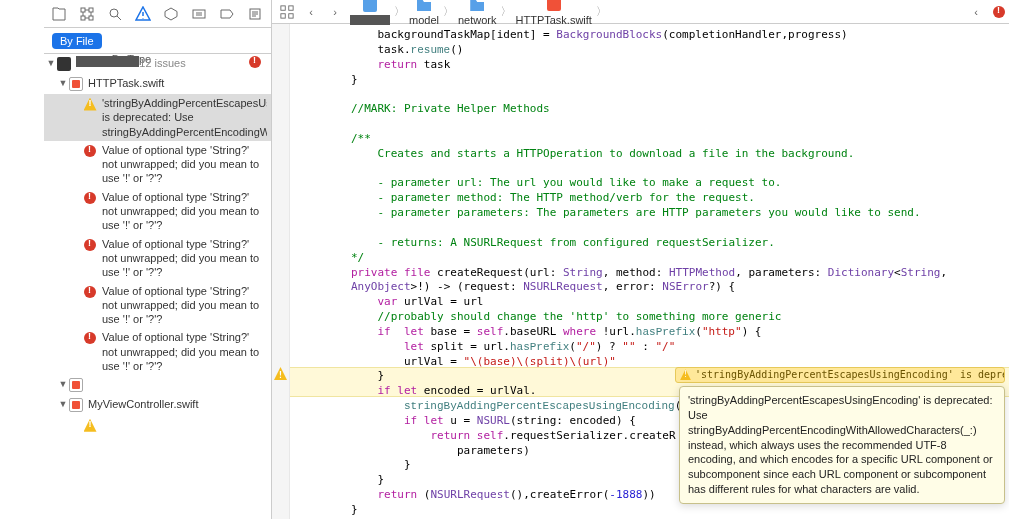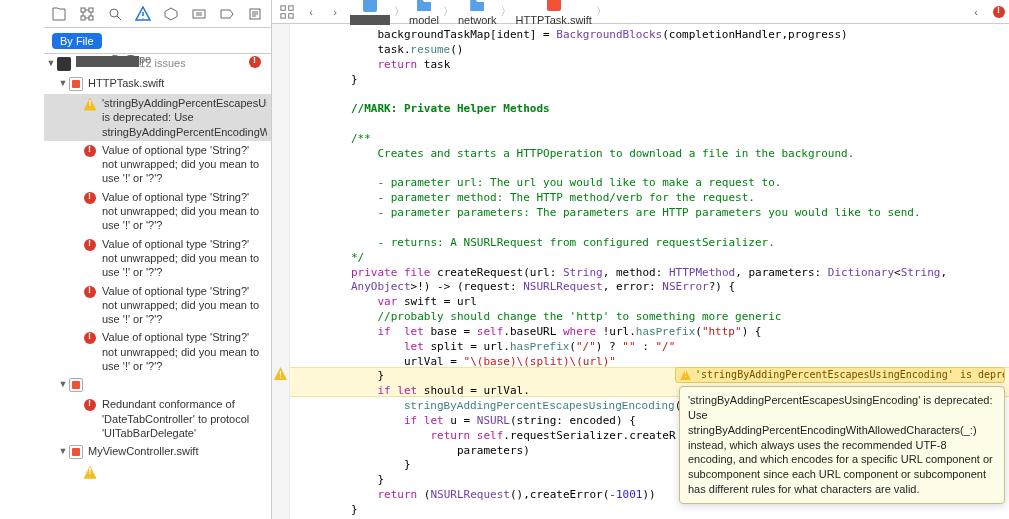--- a/index.html
+++ b/index.html
@@ -147,21 +147,21 @@
   white-space:pre;
   color:#000;
 }
 .code .kw { color:#b21ea0; }
 .code .type { color:#6f41a7;margin-top:16px; }
 .code .fn { color:#3e7d7d;font-family:Liberation Mono, monospace; }
 .code .str { color:#c41a16; }
 .code .num { color:#2922d4; }
 .code .cmt { color:#008311; }
 .code .doc { color:#008311; }
-.code .mark { color:#008311; font-weight:bold; }
+.code .mark { color:#008311; font-weight:normal; }
 
 .highlight-band {
   position:absolute;
   left:18px; right:0;
   background:#fff9d8;
   border-top:1px solid #f0e5a0;
   border-bottom:1px solid #f0e5a0;
 }
 .inline-warning {
   position:absolute;
@@ -320,27 +320,20 @@
       <span class="row-text">Value of optional type 'String?' not unwrapped; did you mean to use '!' or '?'?</span>
     </div>
 
     <div class="row indent-1">
       <span class="disclosure">
           <span class="tri">▼</span>
         </span>
       <span class="row-icon">
           <span class="icon-swift"></span>
         </span>
-    </div>
-    <div class="row indent-2">
-      <span class="disclosure"></span>
-      <span class="row-icon">
-          <span class="icon-error"></span>
-        </span>
-      <span class="row-text">Redundant conformance of 'DateTabController' to protocol 'UITabBarDelegate'</span>
     </div>
 
     <div class="row indent-1">
       <span class="disclosure">
           <span class="tri">▼</span>
         </span>
       <span class="row-icon">
           <span class="icon-swift"></span>
         </span>
       <span class="row-text">MyViewController.swift</span>
@@ -410,34 +403,34 @@
 <span class="doc">            Creates and starts a HTTPOperation to download a file in the background.</span>
 <span></span>
 <span class="doc">            - parameter url: The url you would like to make a request to.</span>
 <span class="doc">            - parameter method: The HTTP method/verb for the request.</span>
 <span class="doc">            - parameter parameters: The parameters are HTTP parameters you would like to send.</span>
 <span></span>
 <span class="doc">            - returns: A NSURLRequest from configured requestSerializer.</span>
 <span class="doc">        */</span>
 <span>        </span><span class="kw">private</span><span class="kw"> file</span><span> createRequest(url: </span><span class="type">String</span><span>, method: </span><span class="type">HTTPMethod</span><span>, parameters: </span><span class="type">Dictionary</span><span>&lt;</span><span class="type">String</span><span>,</span>
 <span>        </span><span class="type">AnyObject</span><span>&gt;!) -&gt; (request: </span><span class="type">NSURLRequest</span><span>, error: </span><span class="type">NSError</span><span>?) {</span>
-<span>            </span><span class="kw">var</span><span> swift = url</span>
+<span>            </span><span class="kw">var</span><span> urlVal = url</span>
 <span class="cmt">            //probably should change the 'http' to something more generic</span>
 <span>            </span><span class="kw">if</span><span>  </span><span class="kw">let</span><span> base = </span><span class="kw">self</span><span>.baseURL </span><span class="kw">where</span><span> !url.</span><span class="fn">hasPrefix</span><span>(</span><span class="str">"http"</span><span>) {</span>
 <span>                </span><span class="kw">let</span><span> split = url.</span><span class="fn">hasPrefix</span><span>(</span><span class="str">"/"</span><span>) ? </span><span class="str">""</span><span> : </span><span class="str">"/"</span>
 <span>                urlVal = </span><span class="str">"\(base)\(split)\(url)"</span>
 <span>            }</span>
-<span>            </span><span class="kw">if</span><span> </span><span class="kw">let</span><span> should = urlVal.</span>
+<span>            </span><span class="kw">if</span><span> </span><span class="kw">let</span><span> encoded = urlVal.</span>
 <span>                </span><span class="fn">stringByAddingPercentEscapesUsingEncoding</span><span>(</span><span class="type">NSUTF8StringEncoding</span><span>) {</span>
 <span>                </span><span class="kw">if</span><span> </span><span class="kw">let</span><span> u = </span><span class="type">NSURL</span><span>(string: encoded) {</span>
 <span>                    </span><span class="kw">return</span><span> </span><span class="kw">self</span><span>.requestSerializer.createR</span>
 <span>                        parameters)</span>
 <span>                }</span>
 <span>            }</span>
-<span>            </span><span class="kw">return</span><span> (</span><span class="type">NSURLRequest</span><span>(),createError(</span><span class="num">-1001</span><span>))</span>
+<span>            </span><span class="kw">return</span><span> (</span><span class="type">NSURLRequest</span><span>(),createError(</span><span class="num">-1888</span><span>))</span>
 <span>        }</span>
 <span></span>
 
 
 </div>
 
     <div class="inline-warning" style="top:343px">
       <span class="tri-icn"></span>
       <span>'stringByAddingPercentEscapesUsingEncoding' is deprecated: Use...</span>
     </div>

